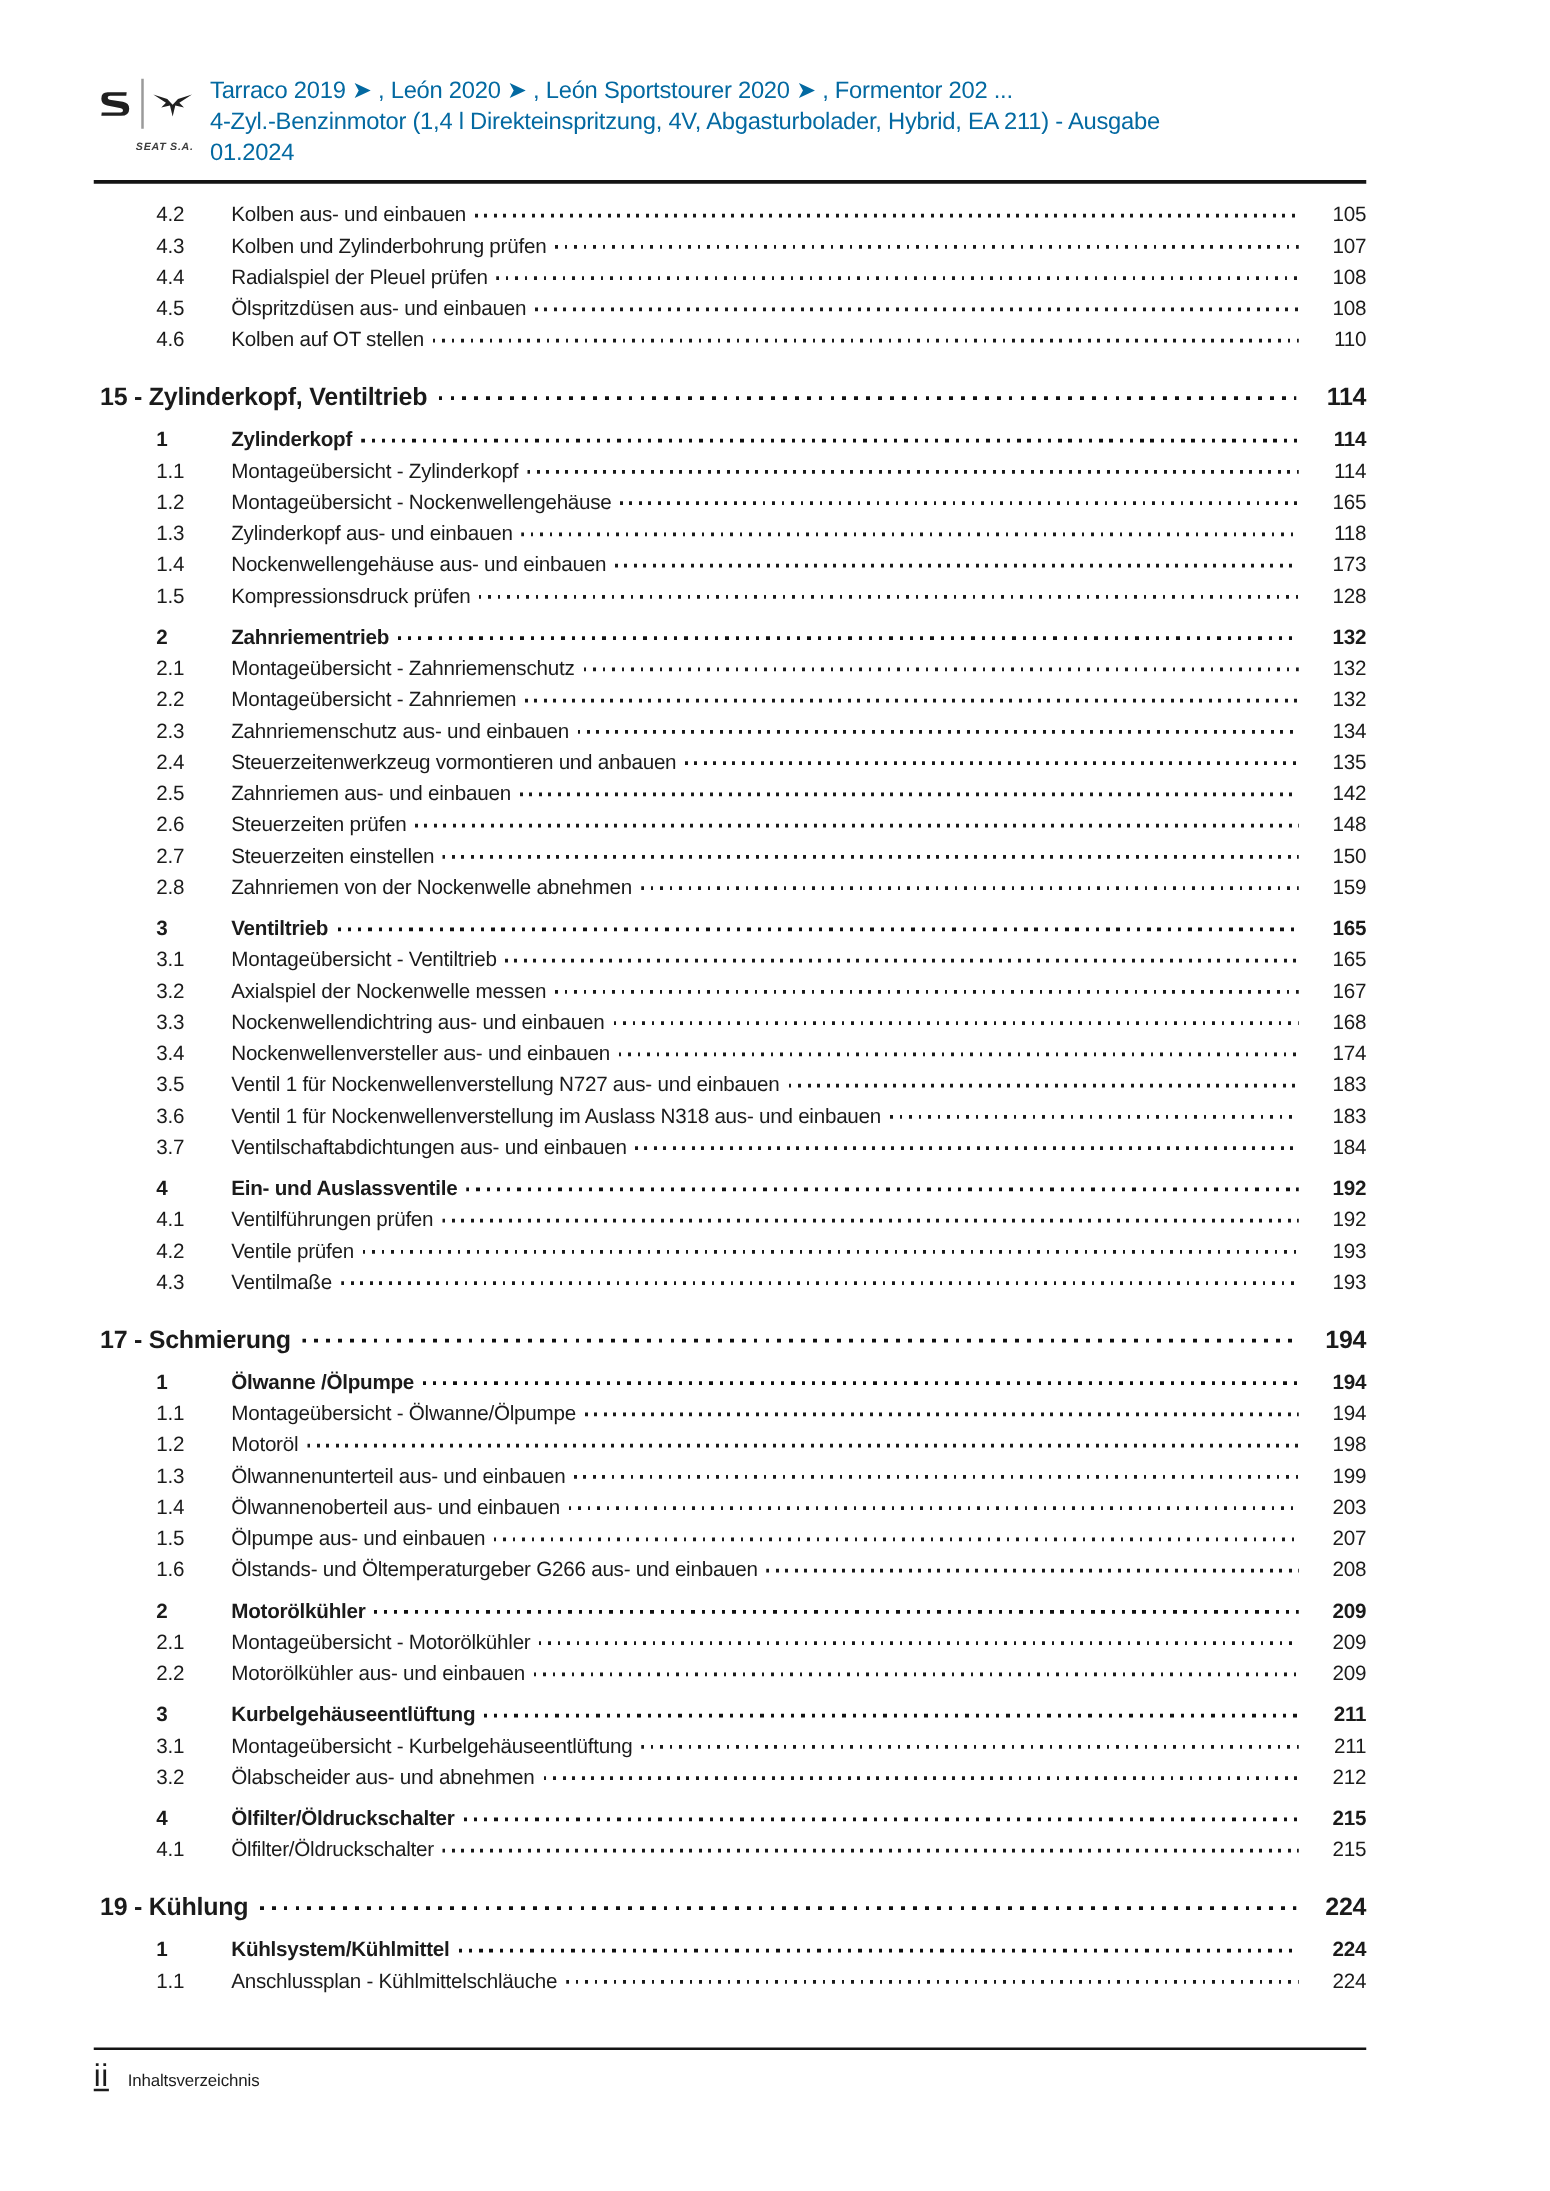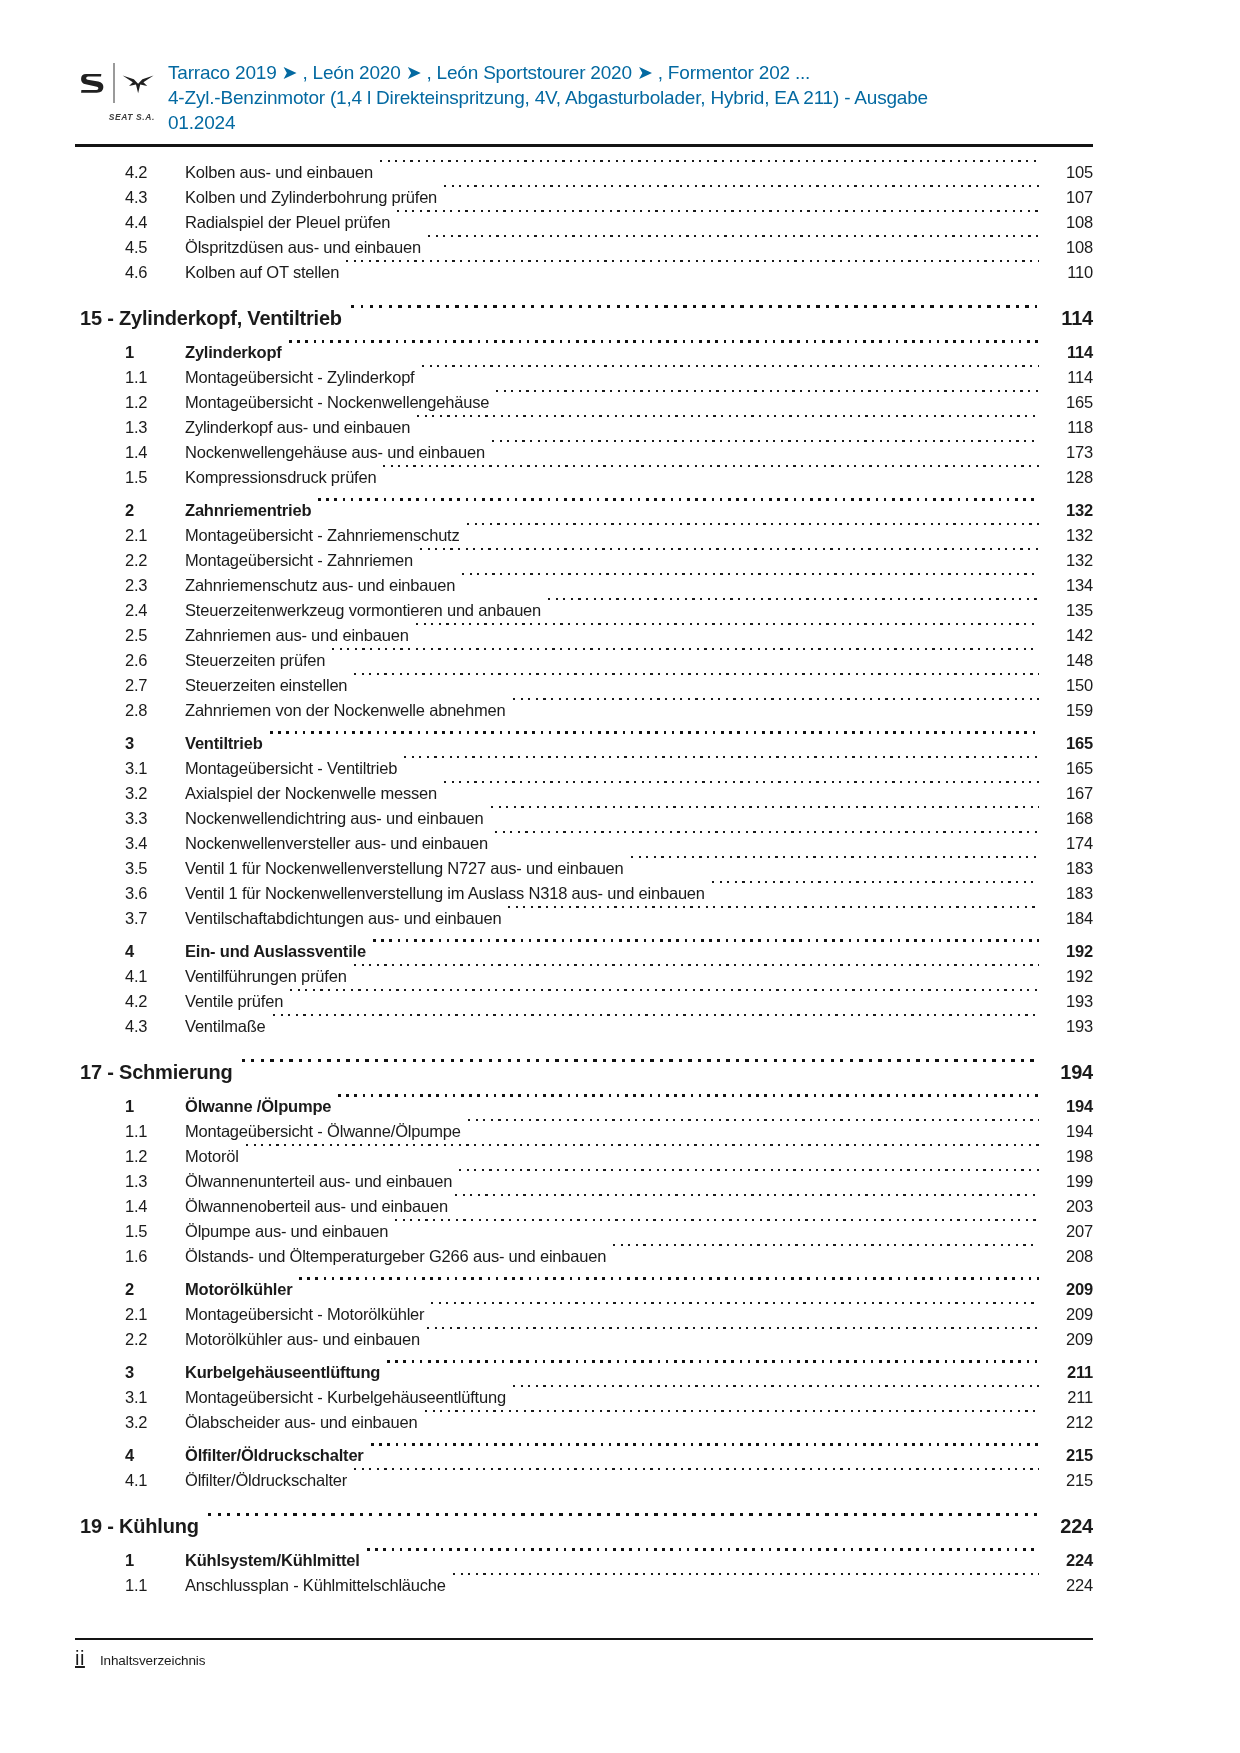--- a/index.html
+++ b/index.html
@@ -66,21 +66,21 @@
     background: #141414;
     margin-top: 9px;
   }
 
   
   .toc {
     margin-top: 13px;
   }
   .row {
     display: flex;
-    align-items: flex-start;
+    align-items: center;
     font-size: 16.5px;
     line-height: 25px;
     letter-spacing: -0.2px;
     white-space: pre;
   }
   .row .num {
     flex: none;
     width: 60px;
   }
   .row .title {
@@ -136,21 +136,21 @@
     height: 2px;
     background: #141414;
   }
   .footer-line {
     margin-top: 7px;
     display: flex;
     align-items: baseline;
     gap: 15px;
   }
   .footer-page {
-    font-size: 20px;
+    font-size: 25px;
     letter-spacing: 0.5px;
     text-decoration: underline;
   }
   .footer-text {
     font-size: 13.5px;
     letter-spacing: -0.1px;
   }
 </style>
 </head>
 <body>
@@ -219,21 +219,21 @@
       <div class="row entry"><span class="num">1.2</span><span class="title">Motoröl</span><span class="leader"></span><span class="page">198</span></div>
       <div class="row entry"><span class="num">1.3</span><span class="title">Ölwannenunterteil aus- und einbauen</span><span class="leader"></span><span class="page">199</span></div>
       <div class="row entry"><span class="num">1.4</span><span class="title">Ölwannenoberteil aus- und einbauen</span><span class="leader"></span><span class="page">203</span></div>
       <div class="row entry"><span class="num">1.5</span><span class="title">Ölpumpe aus- und einbauen</span><span class="leader"></span><span class="page">207</span></div>
       <div class="row entry"><span class="num">1.6</span><span class="title">Ölstands- und Öltemperaturgeber G266 aus- und einbauen</span><span class="leader"></span><span class="page">208</span></div>
       <div class="row group"><span class="num">2</span><span class="title">Motorölkühler</span><span class="leader"></span><span class="page">209</span></div>
       <div class="row entry"><span class="num">2.1</span><span class="title">Montageübersicht - Motorölkühler</span><span class="leader"></span><span class="page">209</span></div>
       <div class="row entry"><span class="num">2.2</span><span class="title">Motorölkühler aus- und einbauen</span><span class="leader"></span><span class="page">209</span></div>
       <div class="row group"><span class="num">3</span><span class="title">Kurbelgehäuseentlüftung</span><span class="leader"></span><span class="page">211</span></div>
       <div class="row entry"><span class="num">3.1</span><span class="title">Montageübersicht - Kurbelgehäuseentlüftung</span><span class="leader"></span><span class="page">211</span></div>
-      <div class="row entry"><span class="num">3.2</span><span class="title">Ölabscheider aus- und einbauen</span><span class="leader"></span><span class="page">212</span></div>
+      <div class="row entry"><span class="num">3.2</span><span class="title">Ölabscheider aus- und abnehmen</span><span class="leader"></span><span class="page">212</span></div>
       <div class="row group"><span class="num">4</span><span class="title">Ölfilter/Öldruckschalter</span><span class="leader"></span><span class="page">215</span></div>
       <div class="row entry"><span class="num">4.1</span><span class="title">Ölfilter/Öldruckschalter</span><span class="leader"></span><span class="page">215</span></div>
       <div class="row chapter"><span class="title">19 - Kühlung</span><span class="leader"></span><span class="page">224</span></div>
       <div class="row group"><span class="num">1</span><span class="title">Kühlsystem/Kühlmittel</span><span class="leader"></span><span class="page">224</span></div>
       <div class="row entry"><span class="num">1.1</span><span class="title">Anschlussplan - Kühlmittelschläuche</span><span class="leader"></span><span class="page">224</span></div>
     </div>
 
 </div>
 
 <div class="footer">

